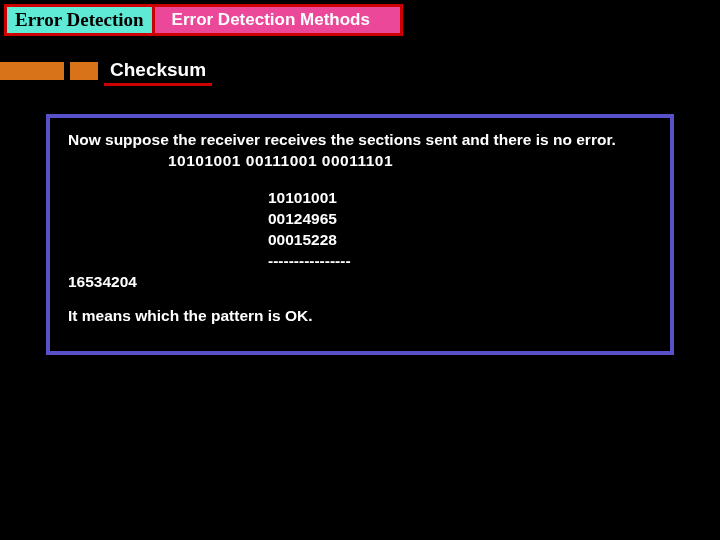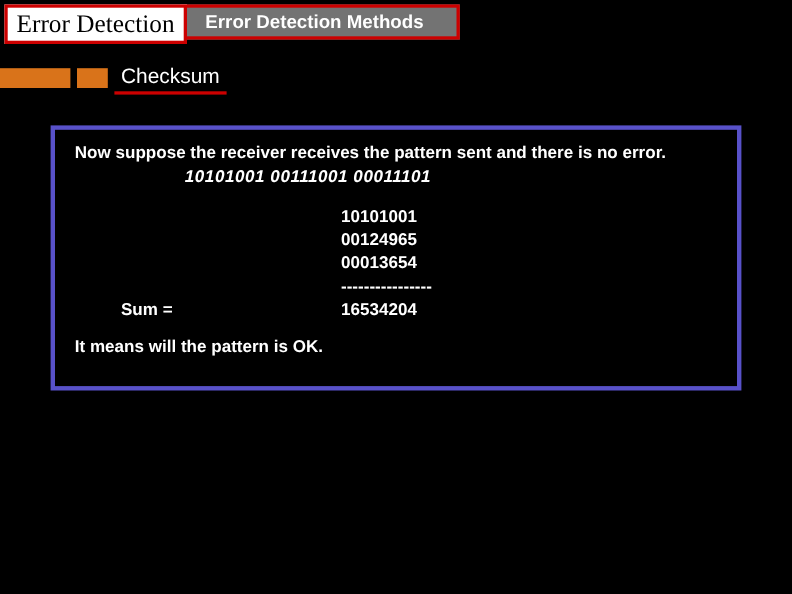--- a/index.html
+++ b/index.html
@@ -14,34 +14,34 @@
       font-family: Arial, sans-serif;
       position: relative;
     }
     .header-bar {
       display: flex;
       align-items: flex-start;
       position: relative;
       height: 38px;
     }
     .title-left-box {
-      background: #ffffff;
+      background: #5eead4;
       border: 3px solid #c00;
       padding: 2px 8px;
-      font-weight: normal;
-      font-size: 23px;
+      font-weight: bold;
+      font-size: 19px;
       color: #000;
       font-family: "Times New Roman", serif;
       margin-left: 4px;
       margin-top: 4px;
       z-index: 2;
       position: relative;
     }
     .title-right-box {
-      background: #737373;
+      background: #ec4899;
       border: 3px solid #c00;
       padding: 3px 30px 3px 20px;
       font-weight: bold;
       font-size: 17px;
       color: #fff;
       margin-left: -6px;
       margin-top: 4px;
       z-index: 1;
       position: relative;
     }
@@ -65,45 +65,43 @@
       width: 28px;
       background: #d9731a;
     }
     .gap {
       display: inline-block;
       width: 6px;
     }
     .sub-label {
       background: #000;
       color: #fff;
-      font-weight: normal;
+      font-weight: bold;
       font-size: 19px;
       padding: 2px 6px 2px 6px;
       border-bottom: 3px solid #c00;
       display: inline-block;
     }
     .content-box {
       margin: 28px 46px 0 46px;
       border: 4px solid #5851c9;
       background: #000;
       padding: 12px 18px 24px 18px;
       color: #fff;
       font-size: 15.5px;
       font-weight: bold;
       line-height: 1.35;
     }
     .indent-line {
       padding-left: 100px;
       font-family: Arial, sans-serif;
       letter-spacing: 0.5px;
-      font-style: italic;
     }
     .calc-block {
       margin-top: 2px;
-      margin-left: 42px;
     }
     .calc-row {
       display: flex;
     }
     .calc-label {
       width: 200px;
       display: inline-block;
     }
     .calc-value {
       display: inline-block;
@@ -125,28 +123,27 @@
 
 <div class="sub-bar">
   <span class="orange-block"></span>
   <span class="gap"></span>
   <span class="orange-small"></span>
   <span class="gap"></span>
   <span class="sub-label">Checksum</span>
 </div>
 
 <div class="content-box">
-  <div>Now suppose the receiver receives the pattern sent and there is no error.</div>
+  <div>Now suppose the receiver receives the sections sent and there is no error.</div>
   <div class="indent-line">10101001   00111001   00011101</div>
   <div class="spacer"></div>
   <div class="calc-block">
     <div class="calc-indent">10101001</div>
     <div class="calc-indent">00124965</div>
-    <div class="calc-indent">00013654</div>
+    <div class="calc-indent">00015228</div>
     <div class="calc-indent">----------------</div>
     <div class="calc-row">
-      <span class="calc-label">Sum =</span>
       <span class="calc-value">16534204</span>
     </div>
   </div>
   <div class="spacer"></div>
-  <div>It means will the pattern is OK.</div>
+  <div>It means which the pattern is OK.</div>
 </div>
 
 </body></html>

